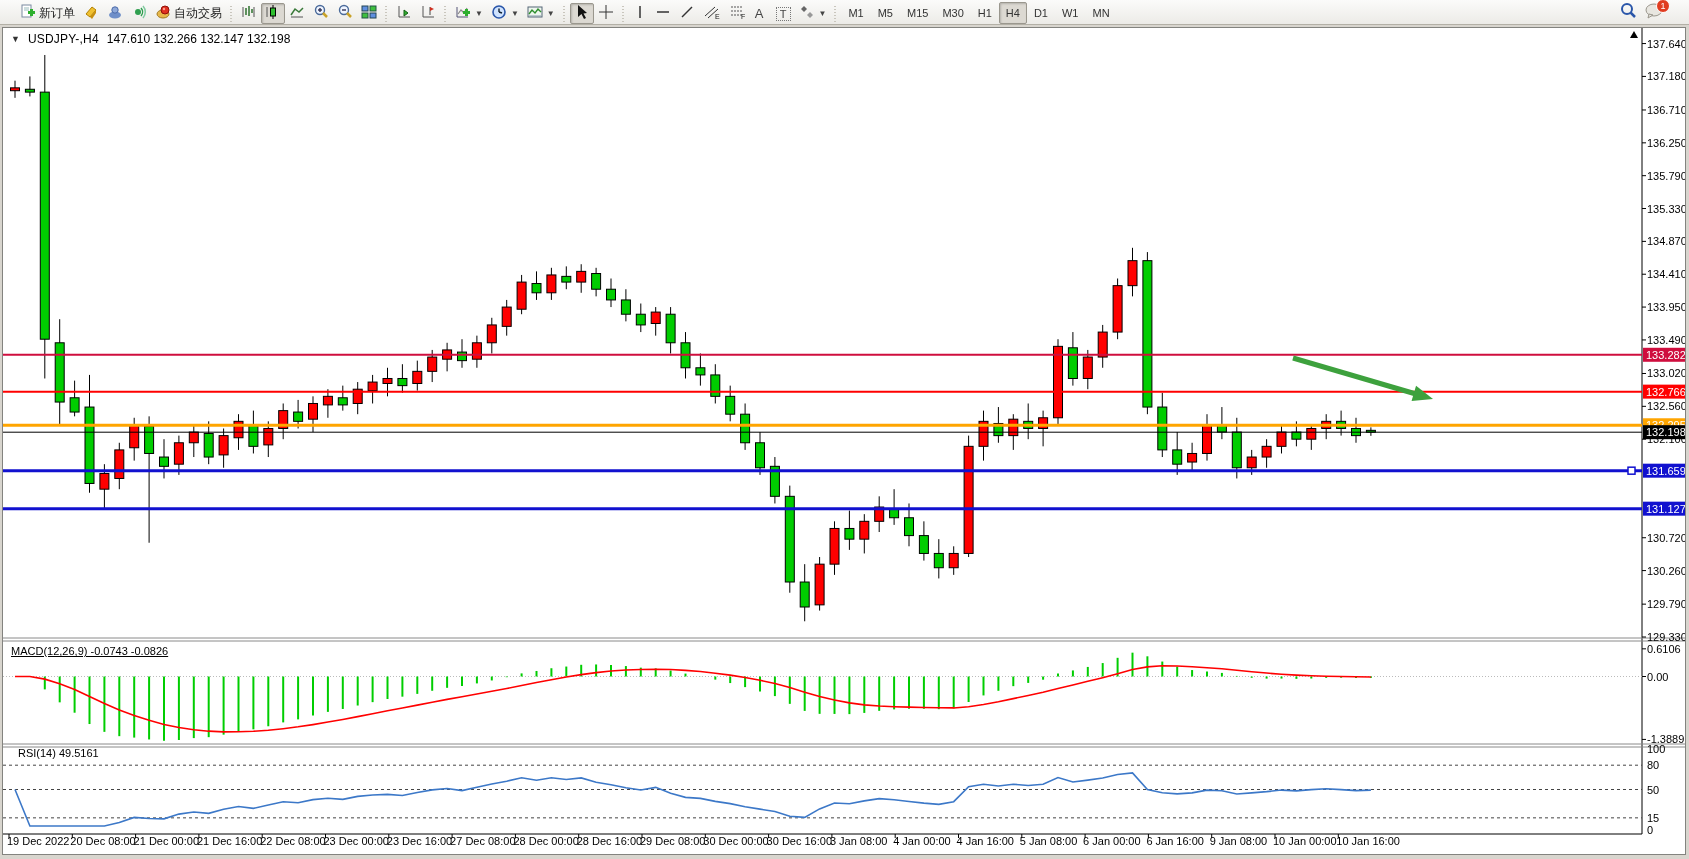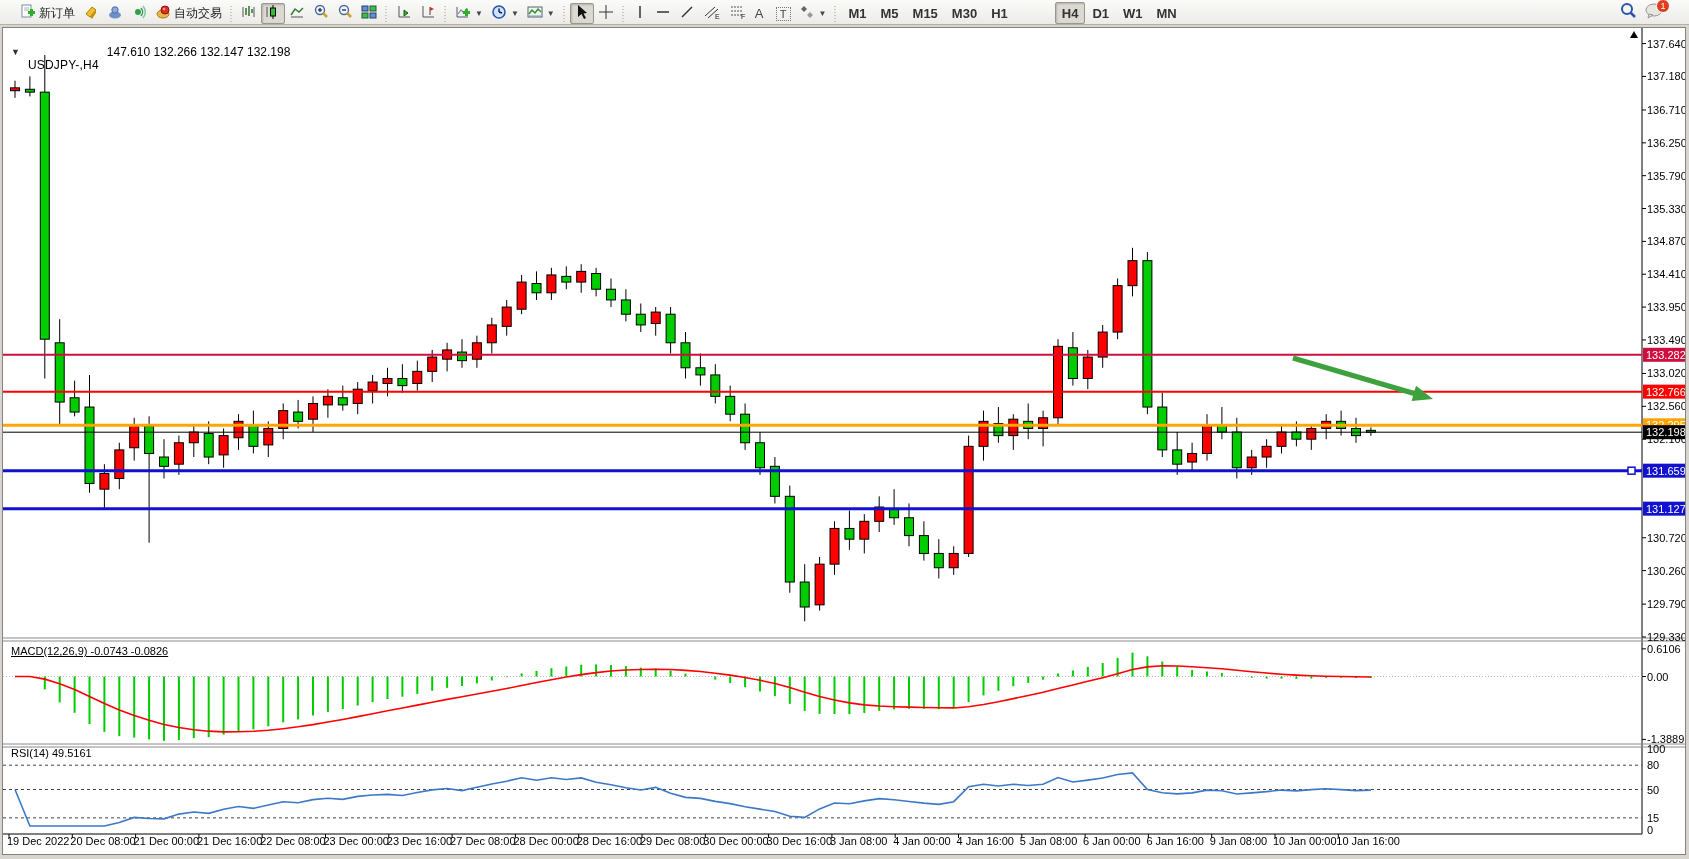--- a/index.html
+++ b/index.html
@@ -4,30 +4,30 @@
 <style>
   html,body{margin:0;padding:0;}
   body{width:1689px;height:859px;background:#d8d5ce;font-family:"Liberation Sans",sans-serif;position:relative;overflow:hidden;}
   
   #toolbar{position:absolute;left:0;top:0;width:1689px;height:25px;background:linear-gradient(#fbfbfa,#ecebe7);border-bottom:1px solid #b3b0a6;display:flex;align-items:flex-end;padding:0 16px;box-sizing:border-box;}
   .tb-btn{height:21px;min-width:21px;display:flex;align-items:center;gap:3px;padding:0 3px;border:1px solid transparent;border-radius:2px;font-size:12px;color:#222;box-sizing:border-box;}
   .tb-btn.pressed{background:#dcd9d2;border:1px solid #9a978e;box-shadow:inset 1px 1px 2px rgba(0,0,0,.18);}
   .tb-sep{width:7px;height:20px;margin:0 2px;background:
       repeating-linear-gradient(#c9c6bd 0 1px,transparent 1px 3px);
       background-size:2px 16px;background-repeat:no-repeat;background-position:2px 2px;}
-  .tf-btn{height:20px;padding:0 6px;font-size:13px;color:#333;display:flex;align-items:center;border:1px solid transparent;border-radius:2px;font-weight:bold;}
-  .tf-btn.pressed{background:#dcd9d2;border:1px solid #9a978e;box-shadow:inset 1px 1px 2px rgba(0,0,0,.18);margin-left:40px;}
+  .tf-btn{height:20px;padding:0 6px;font-size:11px;color:#333;display:flex;align-items:center;border:1px solid transparent;border-radius:2px;}
+  .tf-btn.pressed{background:#dcd9d2;border:1px solid #9a978e;box-shadow:inset 1px 1px 2px rgba(0,0,0,.18);}
   .caret{font-size:8px;color:#444;margin-left:1px;}
   #tb-right{margin-left:auto;display:flex;align-items:center;gap:8px;padding-right:10px;}
   .chat-wrap{position:relative;}
   .chat-badge{position:absolute;top:-4px;right:-7px;background:#e03c20;color:#fff;font-size:9px;border-radius:50%;width:12px;height:12px;line-height:12px;text-align:center;border:1px solid #fff;}
   
   #chart-window{position:absolute;left:2px;top:27px;width:1684px;height:828px;background:#fff;border:1px solid #83837f;box-sizing:border-box;}
   #chart-title{position:absolute;left:8px;top:4px;font-size:12px;color:#000;display:flex;gap:8px;align-items:center;z-index:5;}
-  #chart-title .sym{letter-spacing:.2px;margin-top:26px;}
+  #chart-title .sym{letter-spacing:.2px;}
   #plot{position:absolute;left:0;top:0;}
   .pane-label{position:absolute;font-size:11px;color:#000;z-index:4;}
 </style>
 </head>
 <body>
 
 <div id="toolbar">
   <div class="tb-btn">
     <span><svg width="16" height="16">
           <rect x="2" y="1" width="9" height="12" fill="#fff" stroke="#7a8aa0"></rect>
@@ -231,21 +231,21 @@
   </div>
 </div>
 
 <div id="chart-window">
   <div id="chart-title">
     <span style="font-size:9px;color:#333;">▼</span>
     <span class="sym">USDJPY-,H4</span>
     <span>147.610 132.266 132.147 132.198</span>
   </div>
   <div class="pane-label" style="left:8px;top:617px;text-decoration:underline;">MACD(12,26,9) -0.0743 -0.0826</div>
-  <div class="pane-label" style="left:8px;top:719px;">RSI(14) 49.5161</div>
+  <div class="pane-label" style="left:15px;top:719px;">RSI(14) 49.5161</div>
   <svg id="plot" width="1682" height="826">
       <line x1="1639" y1="0" x2="1639" y2="806" stroke="#000"></line>
       <line x1="0" y1="806" x2="1639" y2="806" stroke="#000"></line>
       <line x1="0" y1="610" x2="1682" y2="610" stroke="#8a8a8a"></line>
       <line x1="0" y1="613" x2="1682" y2="613" stroke="#8a8a8a"></line>
       <line x1="0" y1="716" x2="1682" y2="716" stroke="#8a8a8a"></line>
       <line x1="0" y1="719" x2="1682" y2="719" stroke="#8a8a8a"></line>
       <line x1="1639" y1="15.568235294119514" x2="1643" y2="15.568235294119514" stroke="#000"></line>
       <text x="1644" y="19.568235294119514" font-size="11" font-family="Liberation Sans, sans-serif" fill="#000">137.640</text>
       <line x1="1639" y1="48.41764705882394" x2="1643" y2="48.41764705882394" stroke="#000"></line>

